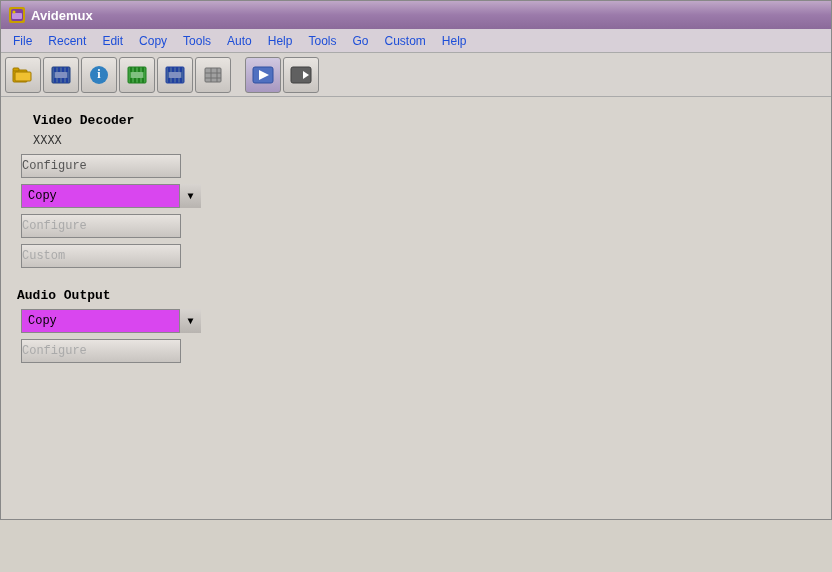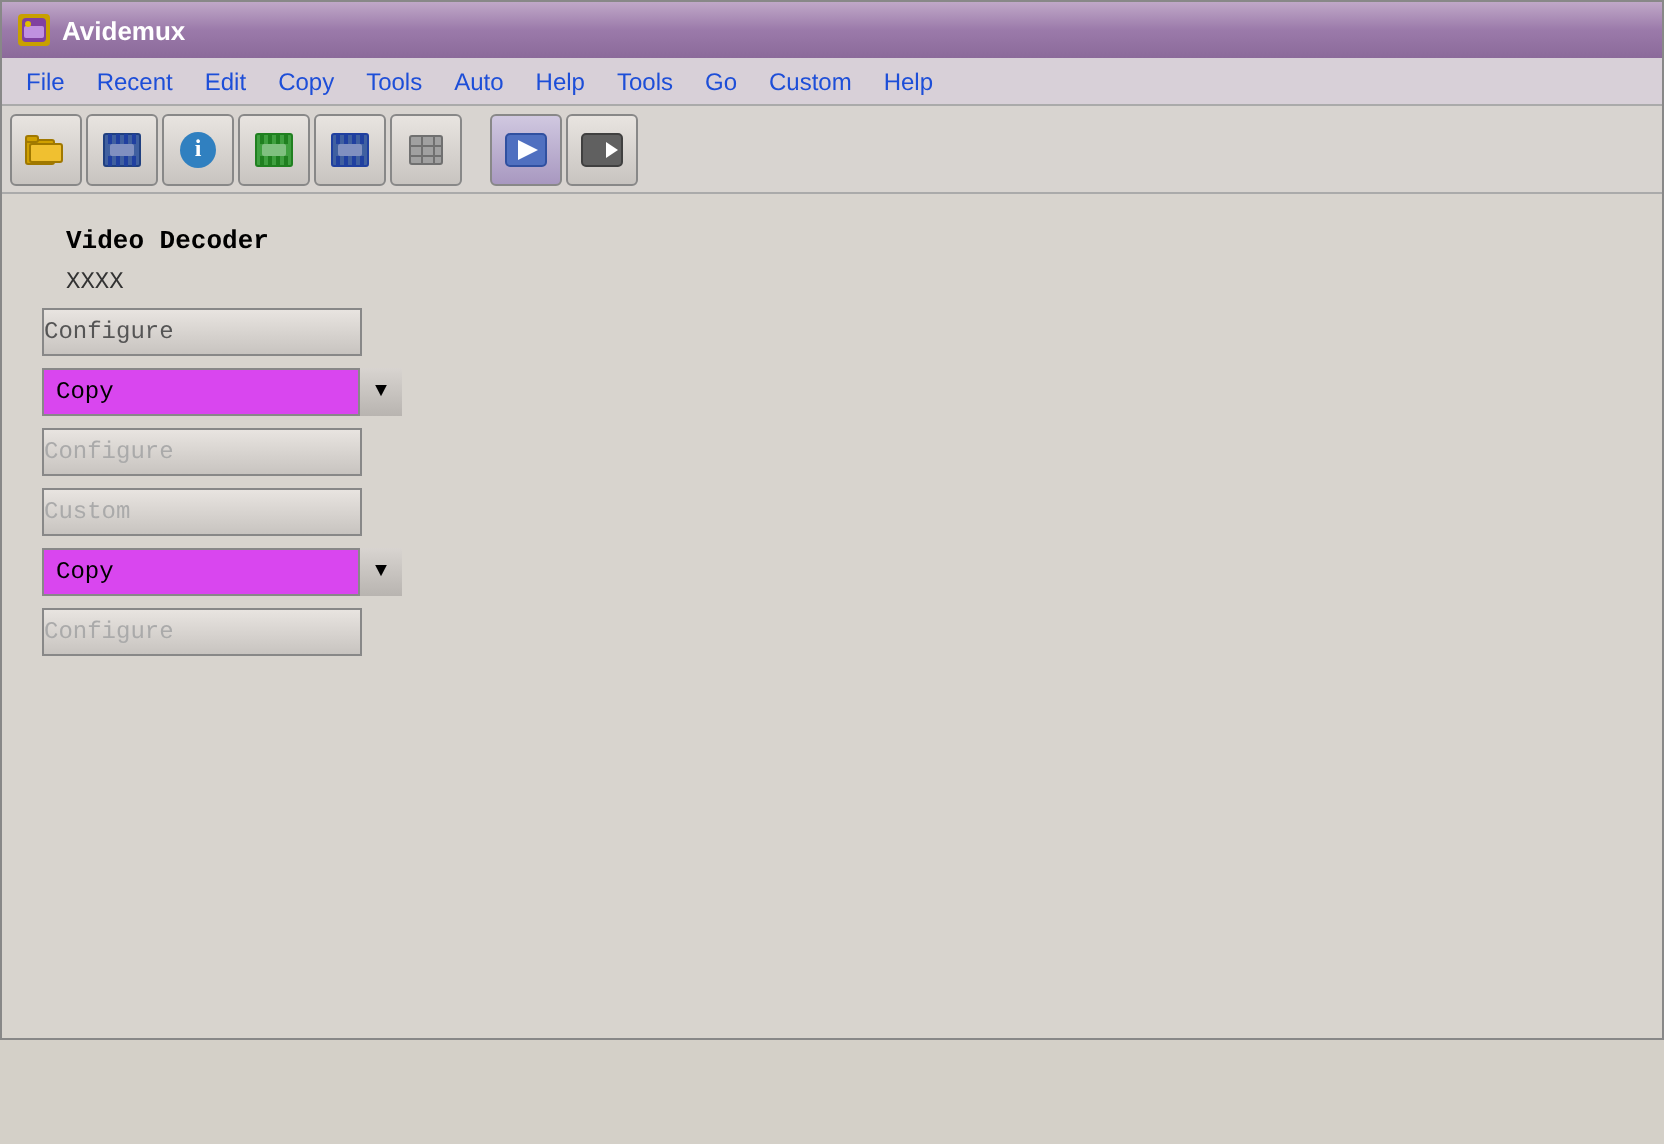--- a/index.html
+++ b/index.html
@@ -344,20 +344,21 @@
       <div class="select-arrow">▼</div>
     </div>
     <div class="section-divider"></div>
     <button class="btn-configure disabled">Configure</button>
     <div class="section-divider"></div>
     <button class="btn-configure disabled">Custom</button>
 
     <div class="section-divider"></div>
 
     
+    <div class="section-label">Audio Output</div>
     <div class="select-wrapper">
       <select class="select-control">
         <option>Copy</option>
         <option>None</option>
         <option>AAC</option>
         <option>MP3</option>
       </select>
       <div class="select-arrow">▼</div>
     </div>
     <div class="section-divider"></div>

